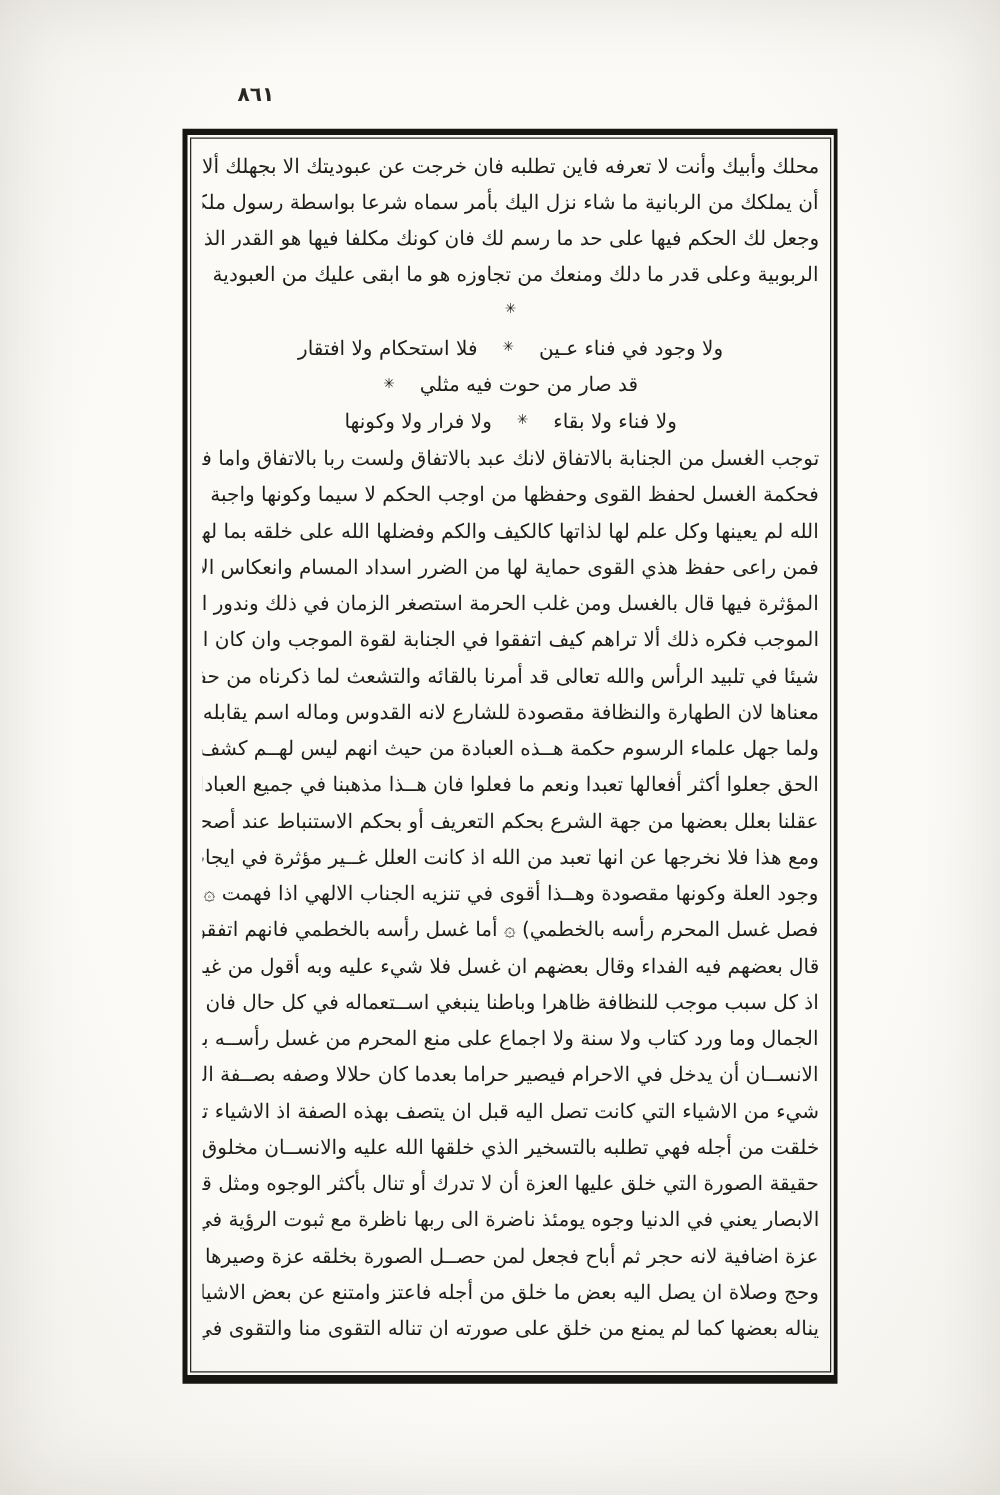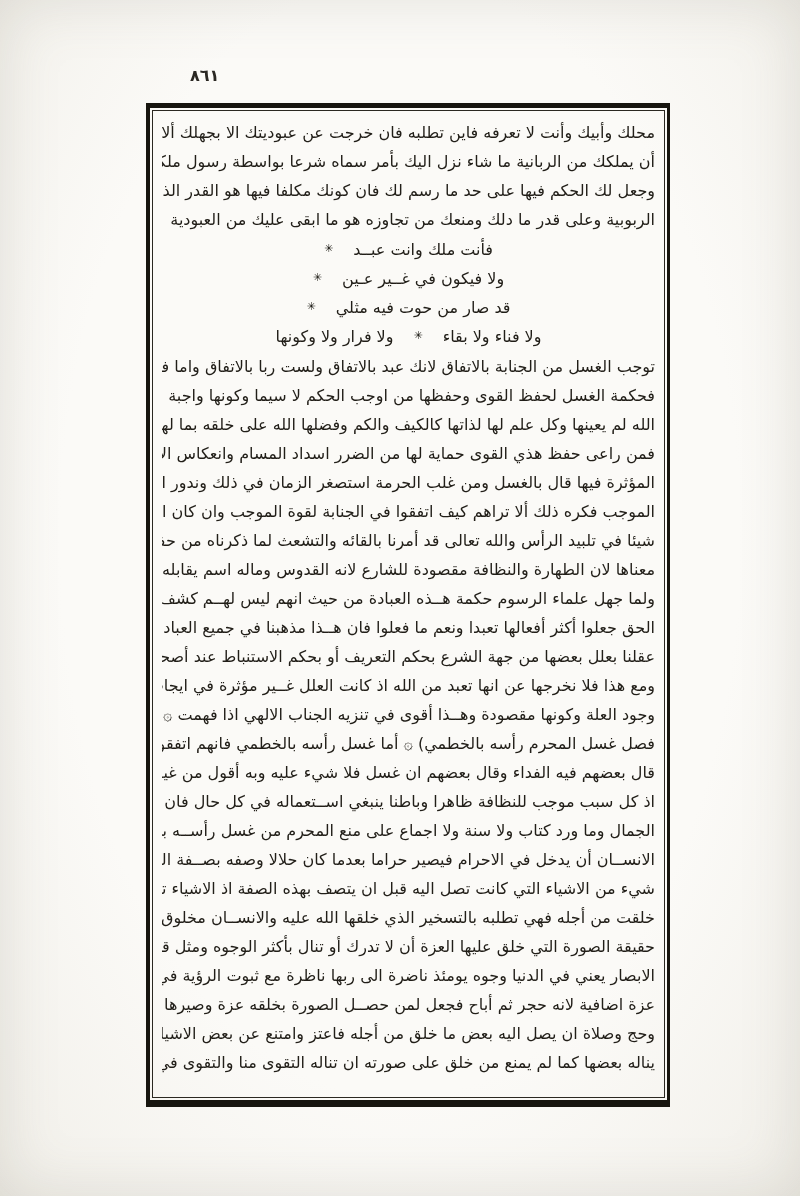--- a/index.html
+++ b/index.html
@@ -114,26 +114,26 @@
 
       <div class="text-block opening">
           <div class="tline">محلك وأبيك وأنت لا تعرفه فاين تطلبه فان خرجت عن عبوديتك الا بجهلك ألا تراه سبحانه لما أراد</div>
           <div class="tline">أن يملكك من الربانية ما شاء نزل اليك بأمر سماه شرعا بواسطة رسول ملكي فملكك امورا</div>
           <div class="tline">وجعل لك الحكم فيها على حد ما رسم لك فان كونك مكلفا فيها هو القدر الذي اعطاك من</div>
           <div class="tline">الربوبية وعلى قدر ما دلك ومنعك من تجاوزه هو ما ابقى عليك من العبودية</div>
         </div>
 
       <div class="poetry">
           <div class="verse-line">
-          <span class="hemistich">فأنت ملك وانت عبــد</span>
           <span class="star-sep">✳</span>
         </div>
           <div class="verse-line">
-          <span class="hemistich">ولا فيكون في غــير عـين</span>
+          <span class="hemistich">ولا وجود في فناء عـين</span>
           <span class="star-sep">✳</span>
+          <span class="hemistich">فلا استحكام ولا افتقار</span>
         </div>
           <div class="verse-line">
           <span class="hemistich">قد صار من حوت فيه مثلي</span>
           <span class="star-sep">✳</span>
         </div>
           <div class="verse-line">
           <span class="hemistich">ولا فناء ولا بقاء</span>
           <span class="star-sep">✳</span>
           <span class="hemistich">ولا فرار ولا وكونها</span>
         </div>

